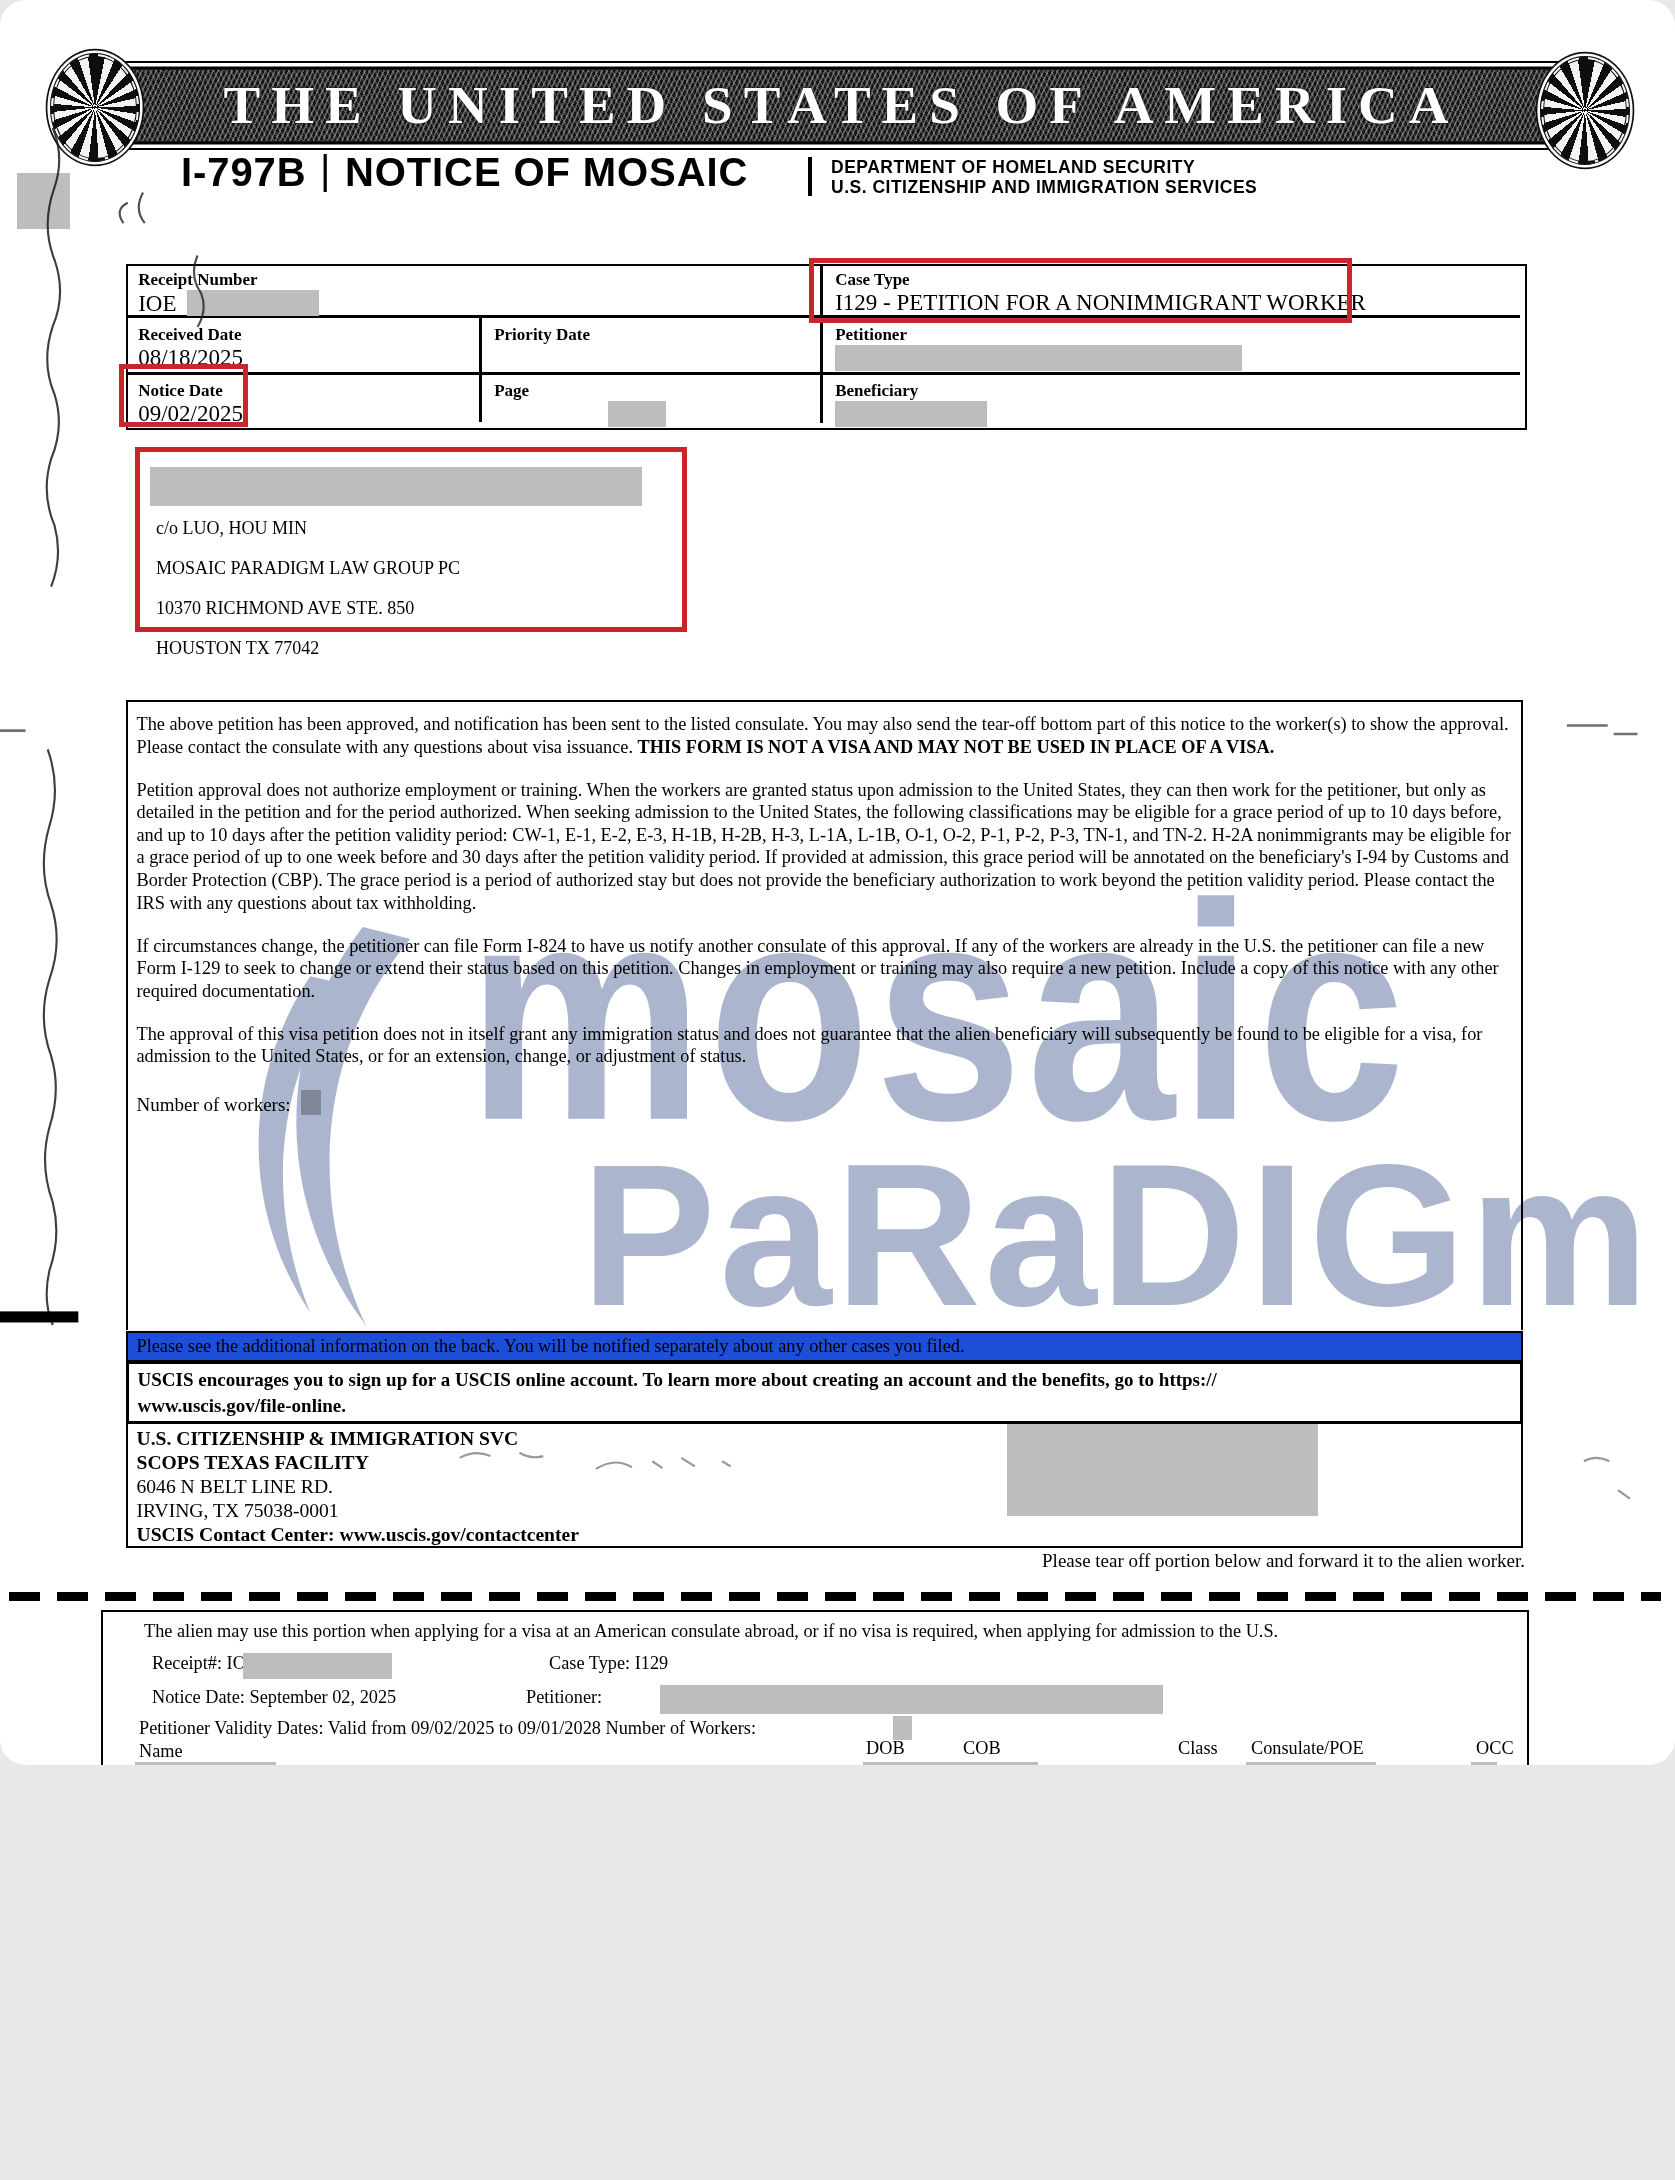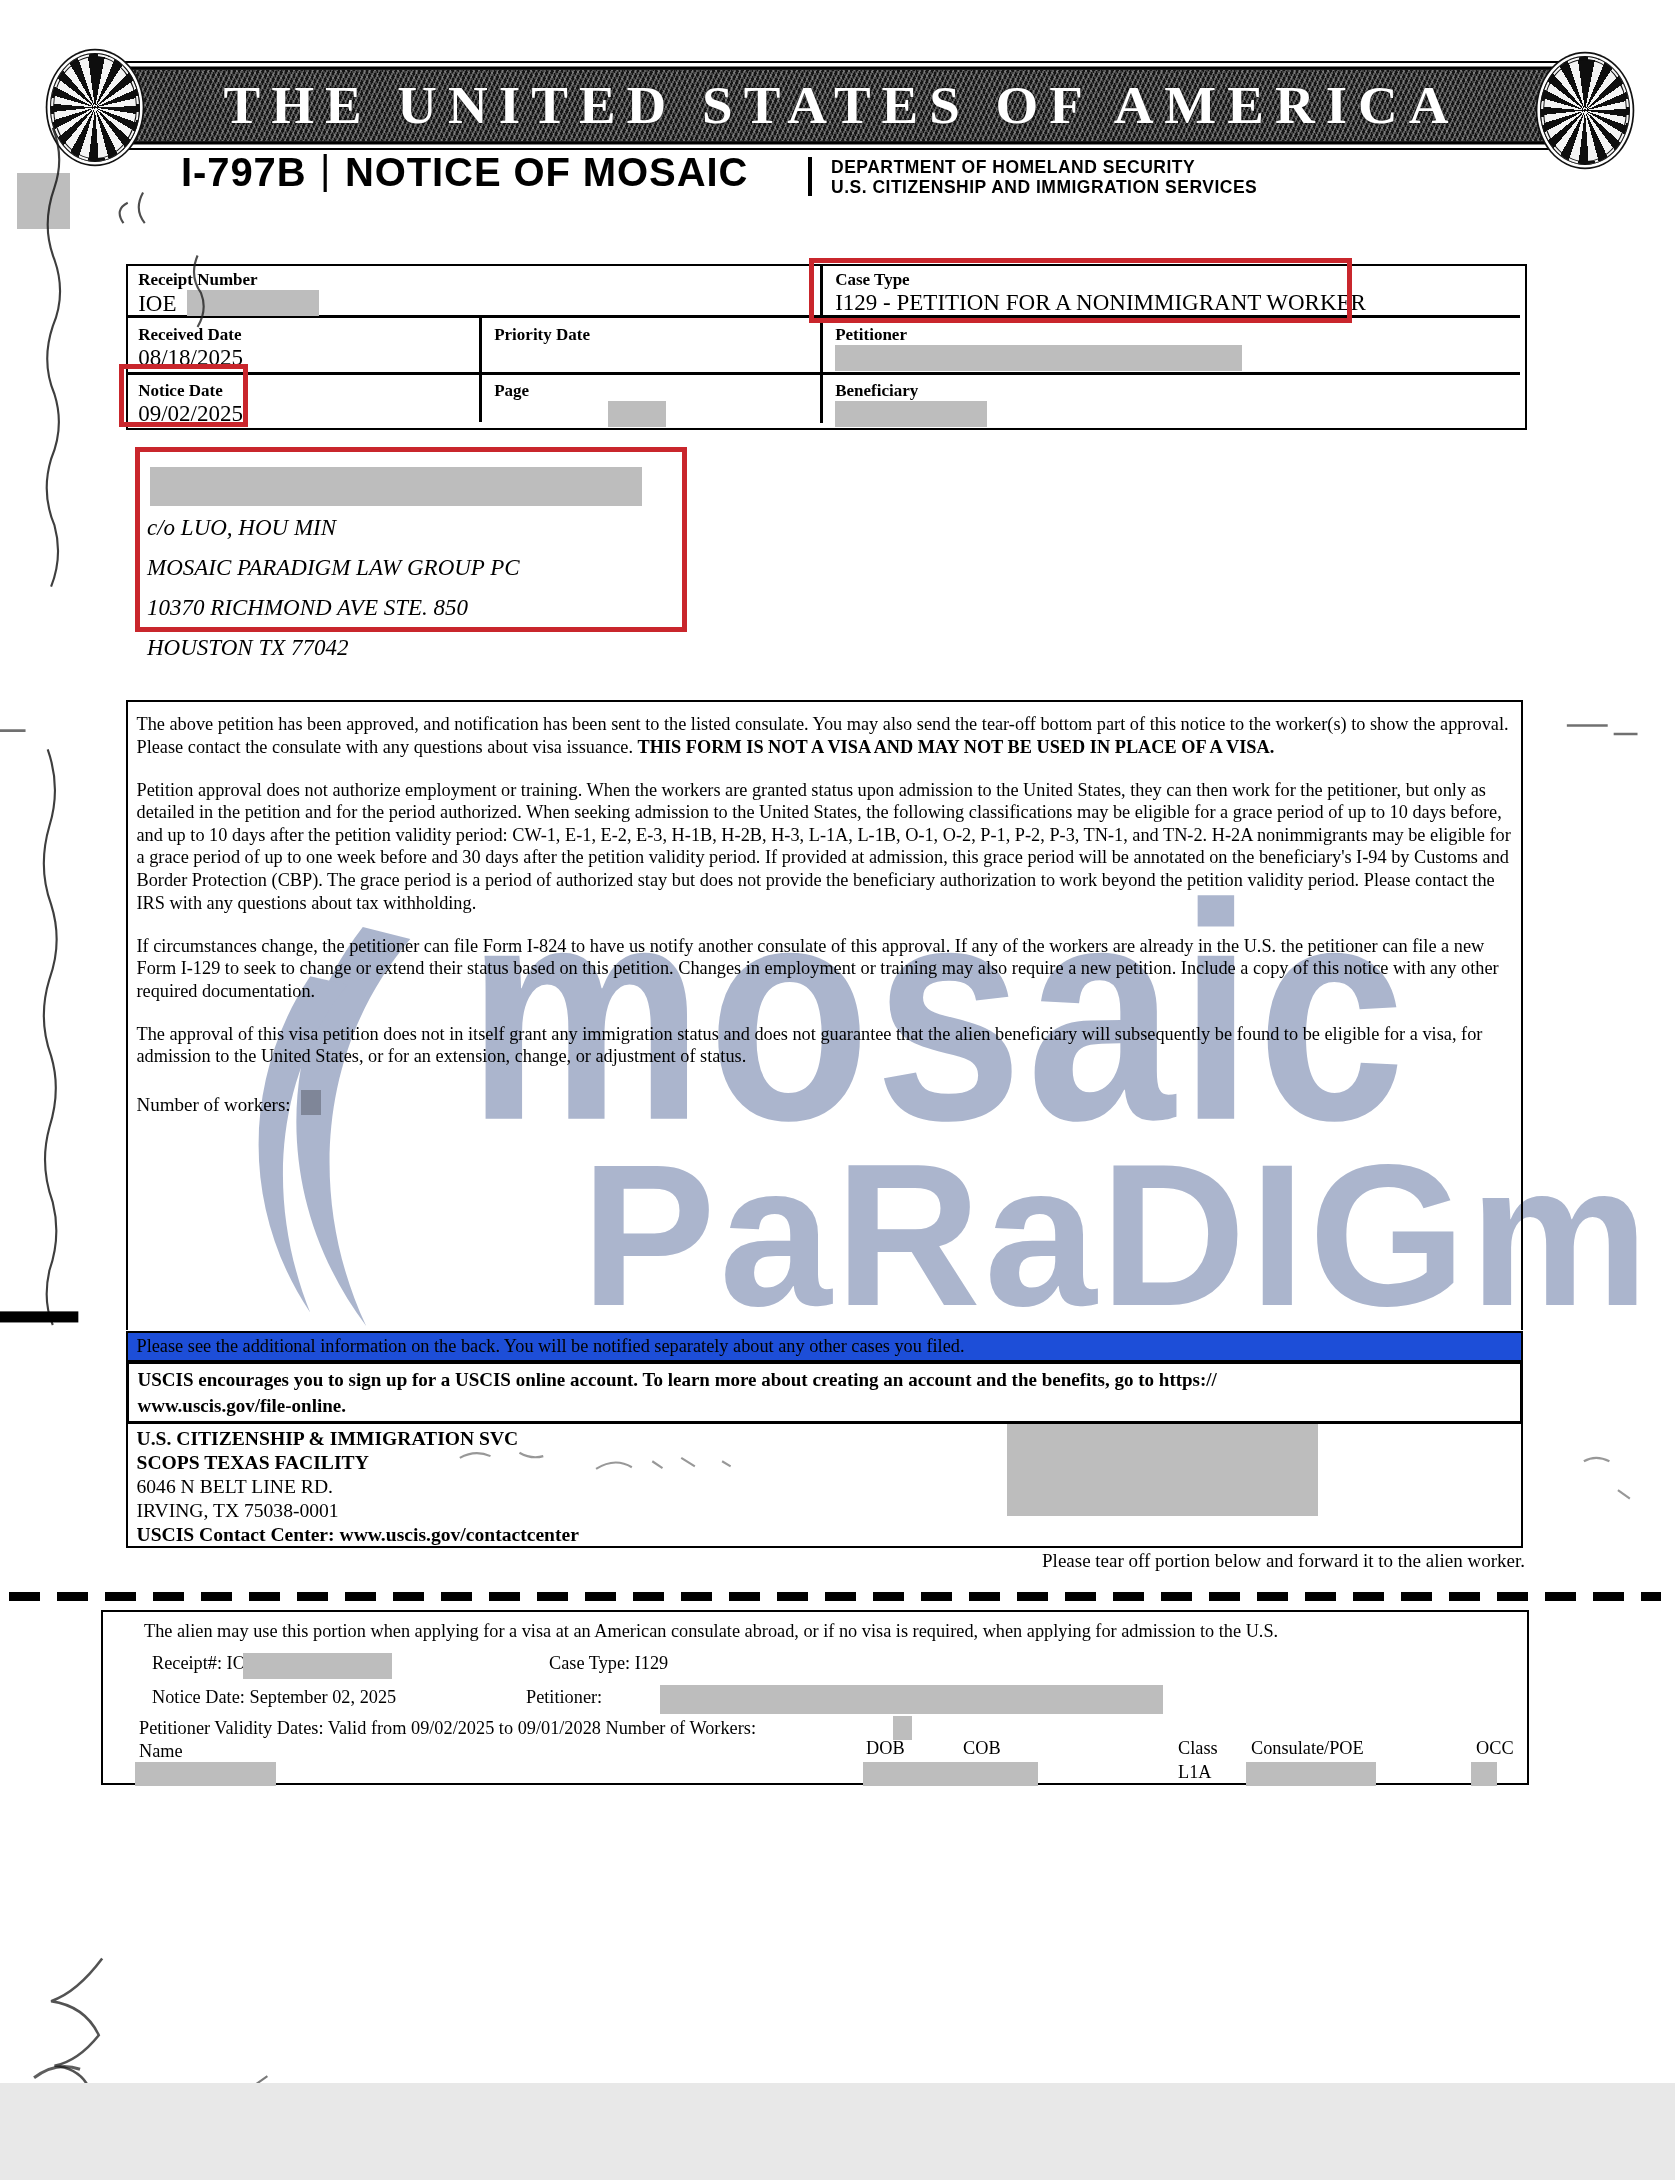--- a/index.html
+++ b/index.html
@@ -1,17 +1,17 @@
 <!DOCTYPE html>
 <html style="font-size:13.6px"><head>
 <meta charset="utf-8">
 <style>
   html,body{margin:0;padding:0;background:#e8e8e8;}
-  .page{position:relative;width:1675px;height:2083px;background:#ffffff;
-        font-family:"Liberation Serif", serif;color:#000;overflow:hidden;margin:0 auto;}
+  .page{position:relative;width:1675px;height:1765px;background:#ffffff;
+        font-family:"Liberation Serif", serif;color:#000;overflow:hidden;margin:0 auto;border-radius:26px;}
 
   
   .banner{position:absolute;left:85px;top:61px;width:1509px;height:85px;
           border:2.6px solid #000;background:#181818;
           box-shadow:inset 0 0 0 3.4px #fff, inset 0 0 0 6px #000;}
   .banner-tex{position:absolute;inset:6.8px;
      background:
        repeating-linear-gradient(115deg, rgba(255,255,255,.30) 0 1.7px, rgba(0,0,0,0) 1.7px 4.3px),
        repeating-linear-gradient(62deg, rgba(255,255,255,.18) 0 1.7px, rgba(0,0,0,0) 1.7px 5.1px),
        #161616;}
@@ -39,21 +39,21 @@
 
   
   .rtable{position:absolute;left:126px;top:264px;width:1397px;height:162px;border:2.6px solid #000;}
   .cell{position:absolute;padding:4.3px 0 0 10.2px;box-sizing:border-box;}
   .clabel{font-weight:bold;font-size:17px;line-height:19px;}
   .cvalue{font-size:23px;line-height:25.6px;margin-top:0.9px;white-space:nowrap;}
   .tl{position:absolute;background:#000;}
 
   
   .addrbox{position:absolute;left:135px;top:447px;width:542px;height:175px;border:5.1px solid #c9262c;}
-  .addr-lines{position:absolute;left:7px;top:56px;font-size:23px;line-height:40px;white-space:nowrap;font-style:italic;}
+  .addr-lines{position:absolute;left:16px;top:56px;font-size:18px;line-height:40px;white-space:nowrap;}
   .nbox{position:absolute;left:914px;top:440px;width:436px;height:124px;border:5.1px solid #c9262c;
         padding:8.5px 0 0 13.6px;box-sizing:content-box;}
   .nrow{font-size:25.6px;line-height:36px;white-space:nowrap;}
   .nlab{font-weight:bold;}
 
   
   .bodybox{position:absolute;left:126px;top:700px;width:1397px;height:630px;
            border:2.6px solid #000;border-bottom:none;box-sizing:border-box;}
   .para{margin:11px 8.5px 0 8.5px;font-size:18.3px;line-height:22.6px;}
   .para + .para{margin-top:20.4px;}

